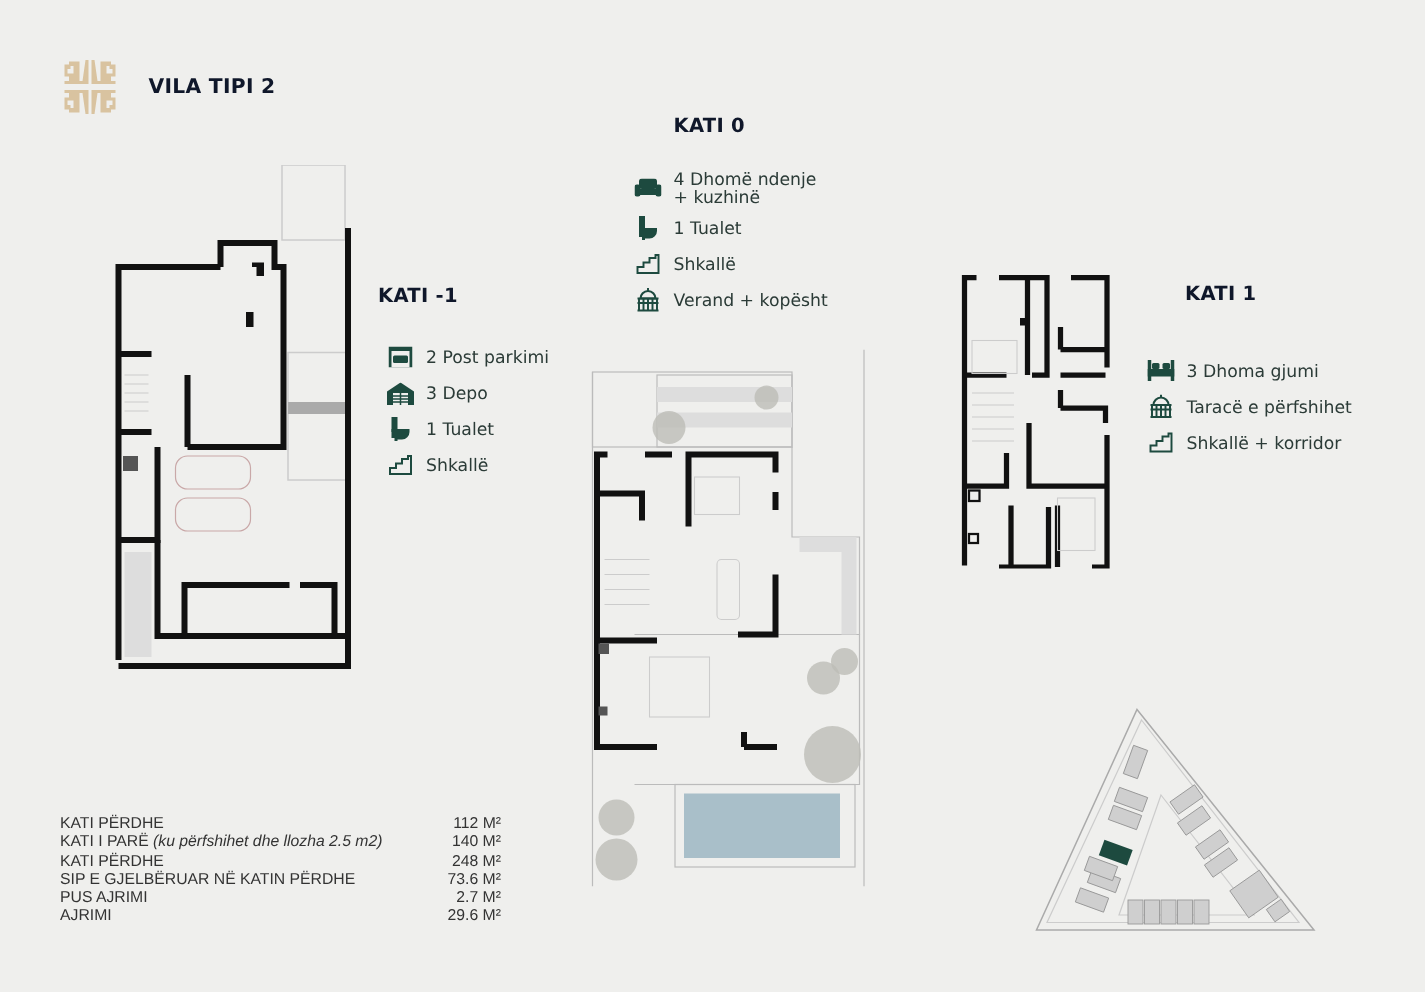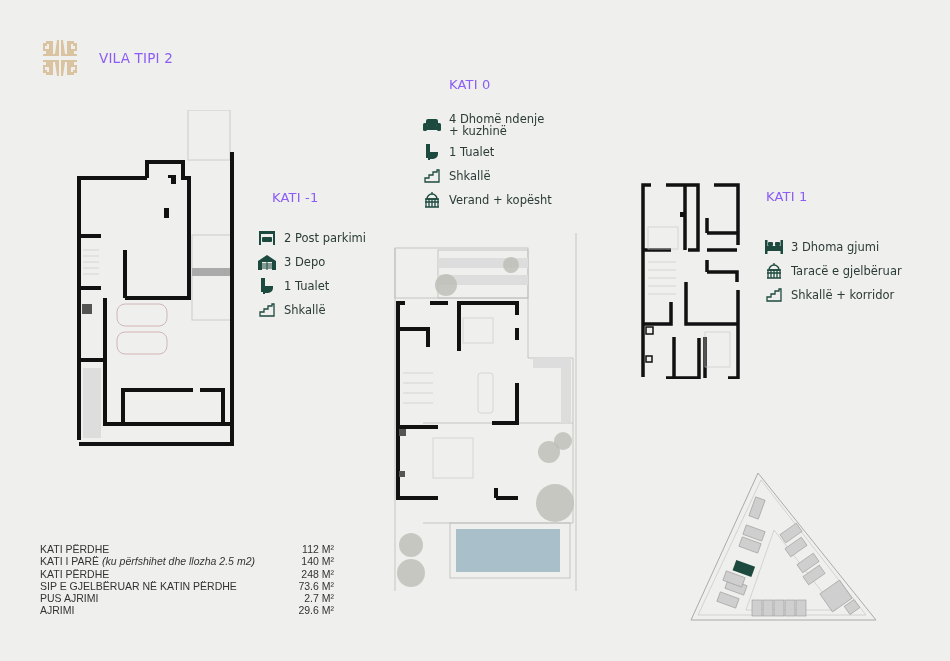--- a/index.html
+++ b/index.html
@@ -1,18 +1,18 @@
 <!DOCTYPE html>
 <html><head>
 <meta charset="utf-8">
 <style>
   html,body{margin:0;padding:0;}
   body{width:950px;height:661px;background:#efefed;position:relative;overflow:hidden;font-family:"DejaVu Sans","Liberation Sans",sans-serif;color:#1f3a33;}
   .abs{position:absolute;}
-  .title{font-weight:normal;font-size:13px;color:#8b5cf6;letter-spacing:0.2px;}
+  .title{font-weight:bold;font-size:13px;color:#0f172a;letter-spacing:0.2px;}
   .feat{display:flex;align-items:center;gap:8px;font-size:11.5px;color:#2b3b37;height:24px;}
   .feat .ic{width:18px;height:16px;display:inline-flex;align-items:center;justify-content:center;}
   .feat .lbl{line-height:12px;}
   .areas{font-family:"Liberation Sans",sans-serif;font-size:10.5px;color:#333;line-height:12.3px;}
   .arow{display:flex;justify-content:space-between;width:294px;}
   .arow i{font-style:italic;}
   svg{display:block;}
 </style>
 </head>
 <body>
@@ -56,21 +56,21 @@
       <rect x="42" y="194" width="50" height="22" rx="8"></rect>
       <rect x="42" y="222" width="50" height="22" rx="8"></rect>
     </g>
     <rect x="8" y="258" width="18" height="70" fill="#ddd"></rect>
     <g stroke="#ccc" stroke-width="0.7">
       <path d="M8 140h16M8 146h16M8 152h16M8 158h16M8 164h16"></path>
     </g>
   </svg>
 </div>
 
-<div class="abs title" style="left:272px;top:190px;text-align:center;">KATI -1</div>
+<div class="abs title" style="left:252px;top:190px;text-align:center;">KATI -1</div>
 <div class="abs" style="left:258px;top:226px;">
   <div class="feat">
     <span class="ic">
       <svg width="16" height="14" viewBox="0 0 16 14">
           <rect x="0" y="0" width="16" height="14" fill="#1d4a3f"></rect>
           <rect x="2" y="3" width="12" height="11" fill="#efefed"></rect>
           <rect x="3" y="6" width="10" height="5" rx="1" fill="#1d4a3f"></rect>
         </svg>
     </span>
     <span class="lbl">2 Post parkimi</span>
@@ -215,42 +215,42 @@
       <rect x="8" y="45" width="30" height="22"></rect>
       <rect x="65" y="150" width="25" height="35"></rect>
       <path d="M8 80h28M8 88h28M8 96h28M8 104h28M8 112h28"></path>
     </g>
     <rect x="40" y="30" width="5" height="5" fill="#111"></rect>
     <rect x="6" y="145" width="7" height="7" fill="none" stroke="#111" stroke-width="1.5"></rect>
     <rect x="6" y="174" width="6" height="6" fill="none" stroke="#111" stroke-width="1.5"></rect>
   </svg>
 </div>
 
-<div class="abs title" style="left:766px;top:189px;">KATI 1</div>
+<div class="abs title" style="left:790px;top:189px;">KATI 1</div>
 <div class="abs" style="left:765px;top:224px;margin-top:11px;">
   <div class="feat">
     <span class="ic">
       <svg width="18" height="14" viewBox="0 0 18 14">
           <rect x="0" y="0" width="2.5" height="14" fill="#1d4a3f"></rect>
           <rect x="15.5" y="0" width="2.5" height="14" fill="#1d4a3f"></rect>
           <rect x="0" y="6" width="18" height="5" fill="#1d4a3f"></rect>
           <rect x="3" y="2" width="5" height="4" rx="1" fill="#1d4a3f"></rect>
           <rect x="10" y="2" width="5" height="4" rx="1" fill="#1d4a3f"></rect>
         </svg>
     </span>
     <span class="lbl">3 Dhoma gjumi</span>
   </div>
   <div class="feat">
     <span class="ic">
       <svg width="16" height="16" viewBox="0 0 16 16">
           <path d="M3 7a5 5 0 0 1 10 0z" fill="none" stroke="#1d4a3f" stroke-width="1.4"></path>
           <path d="M8 0v2M1 7h14M1 10h14M1 15h14M2 7v8M5 7v8M8 7v8M11 7v8M14 7v8" stroke="#1d4a3f" stroke-width="1.3"></path>
         </svg>
     </span>
-    <span class="lbl">Taracë e gjelbëruar</span>
+    <span class="lbl">Taracë e përfshihet</span>
   </div>
   <div class="feat">
     <span class="ic">
       <svg width="16" height="14" viewBox="0 0 16 14">
           <path d="M1 13V9h4V6h4V3h4V1h2v12z" fill="none" stroke="#1d4a3f" stroke-width="1.3"></path>
         </svg>
     </span>
     <span class="lbl">Shkallë + korridor</span>
   </div>
 </div>

